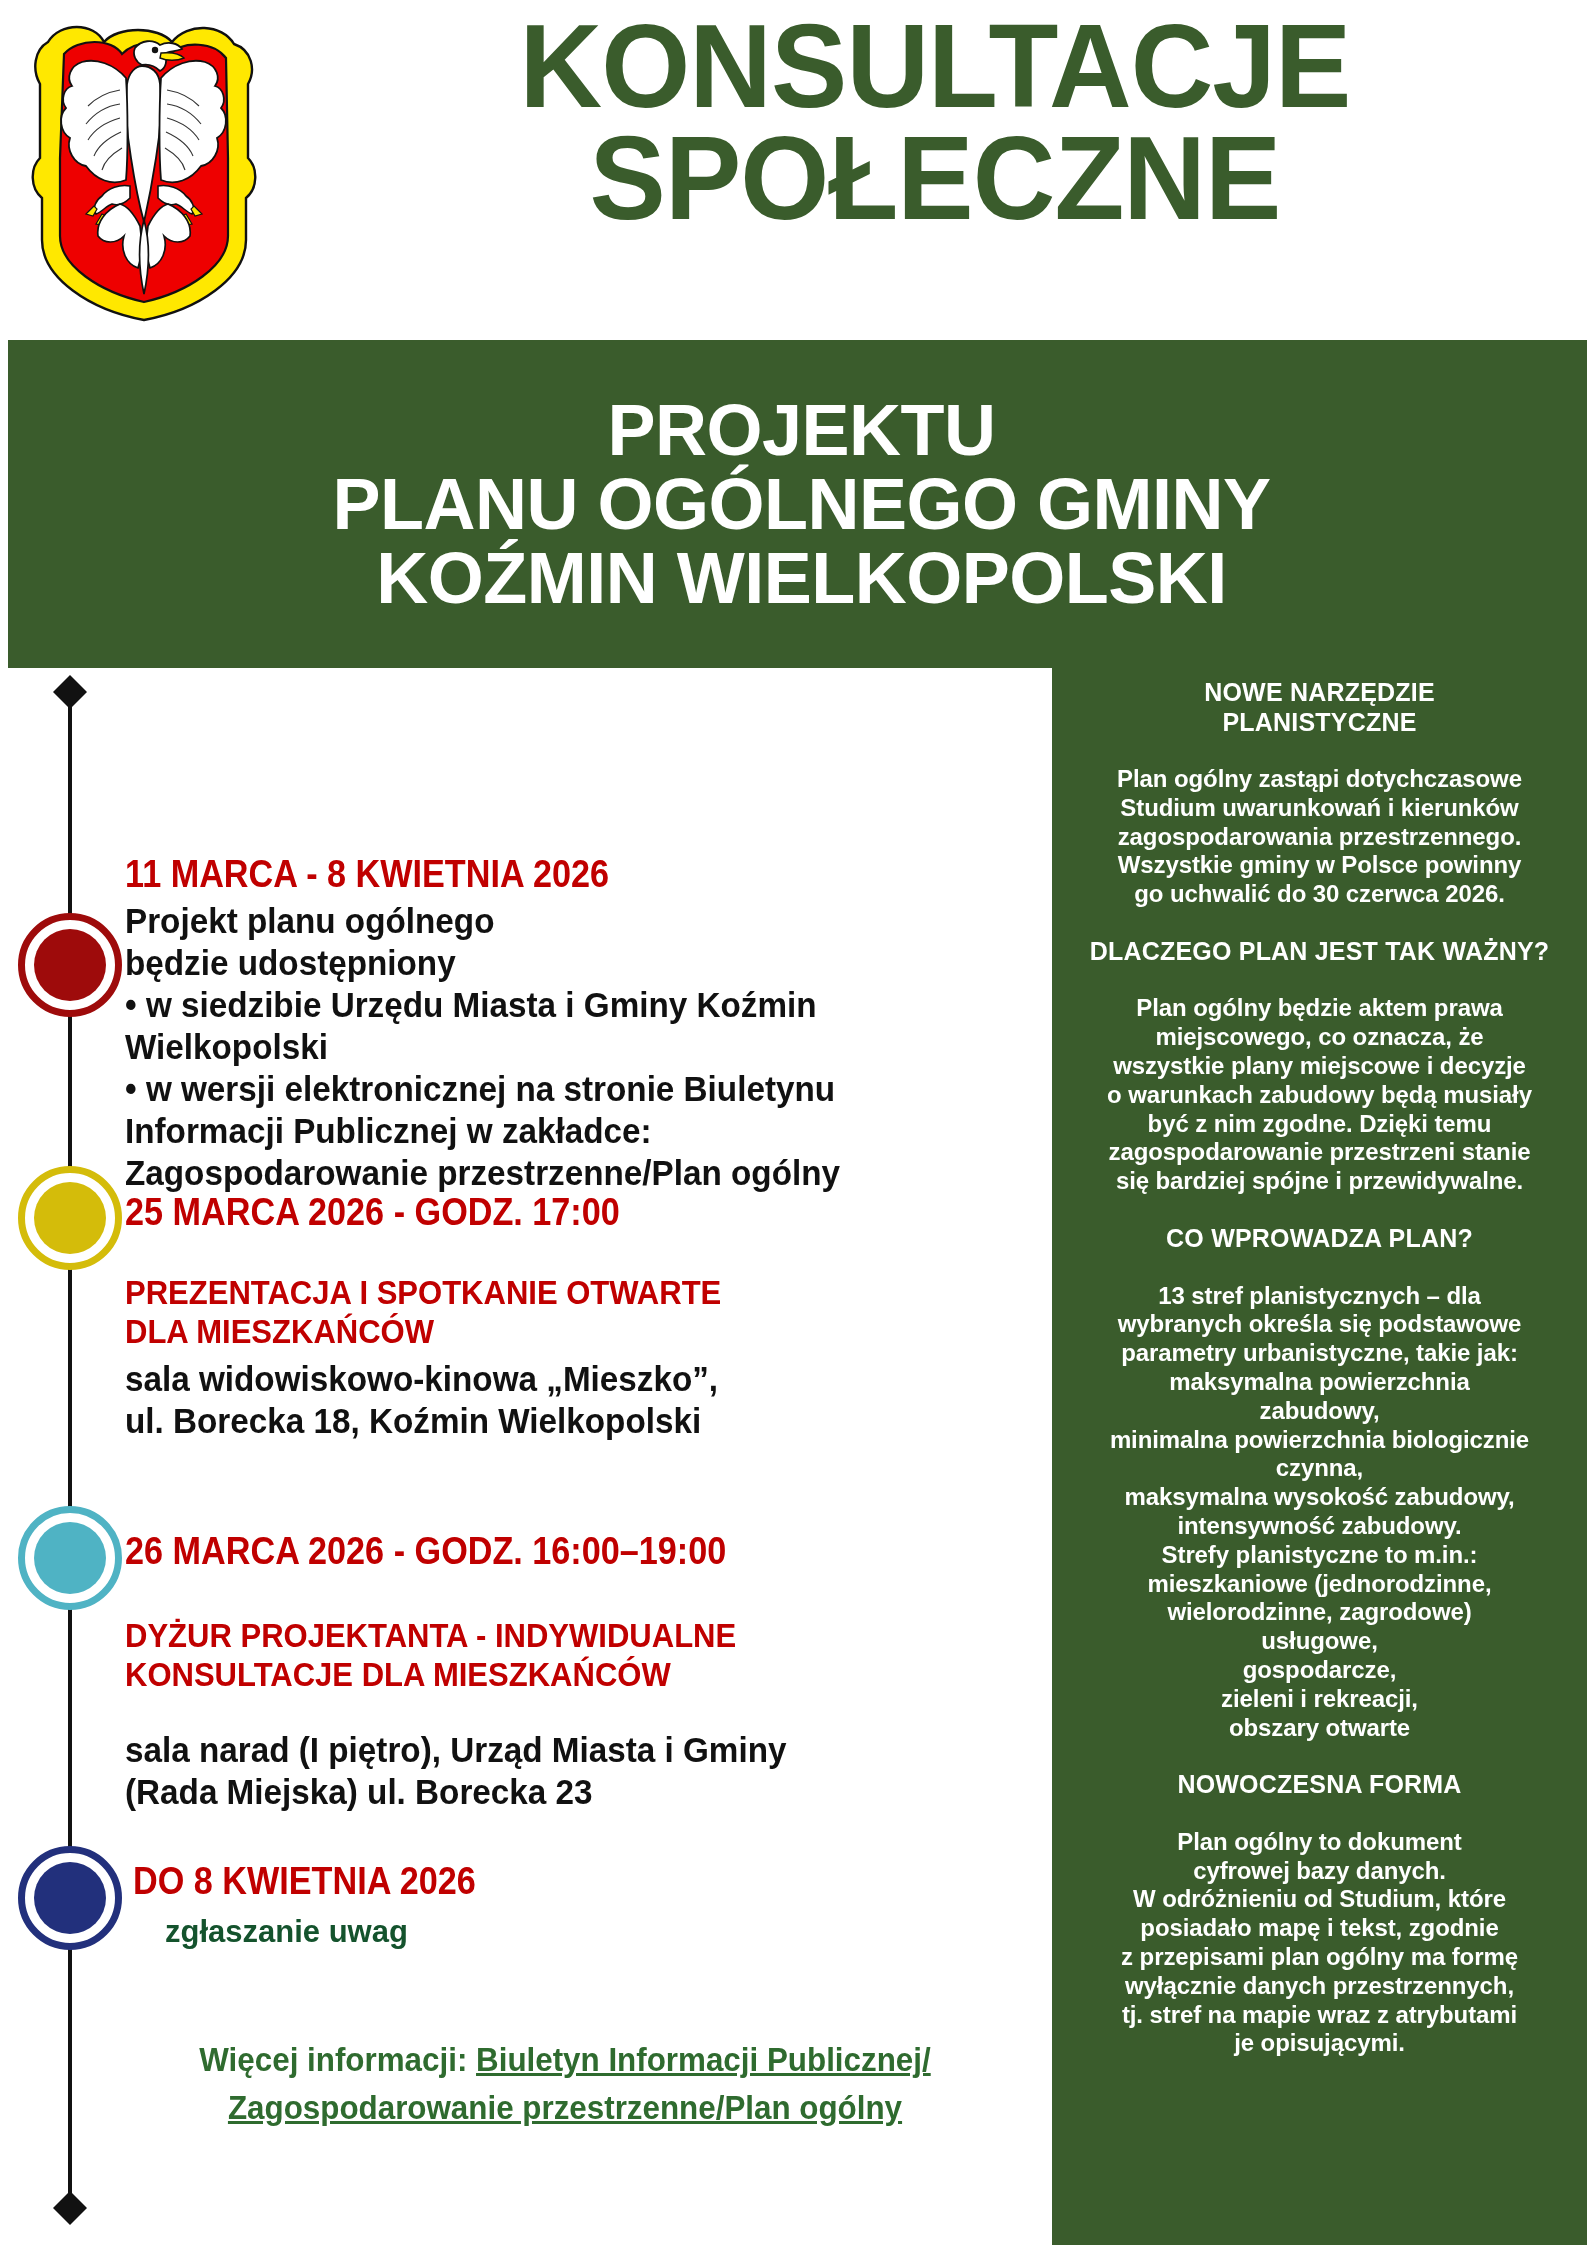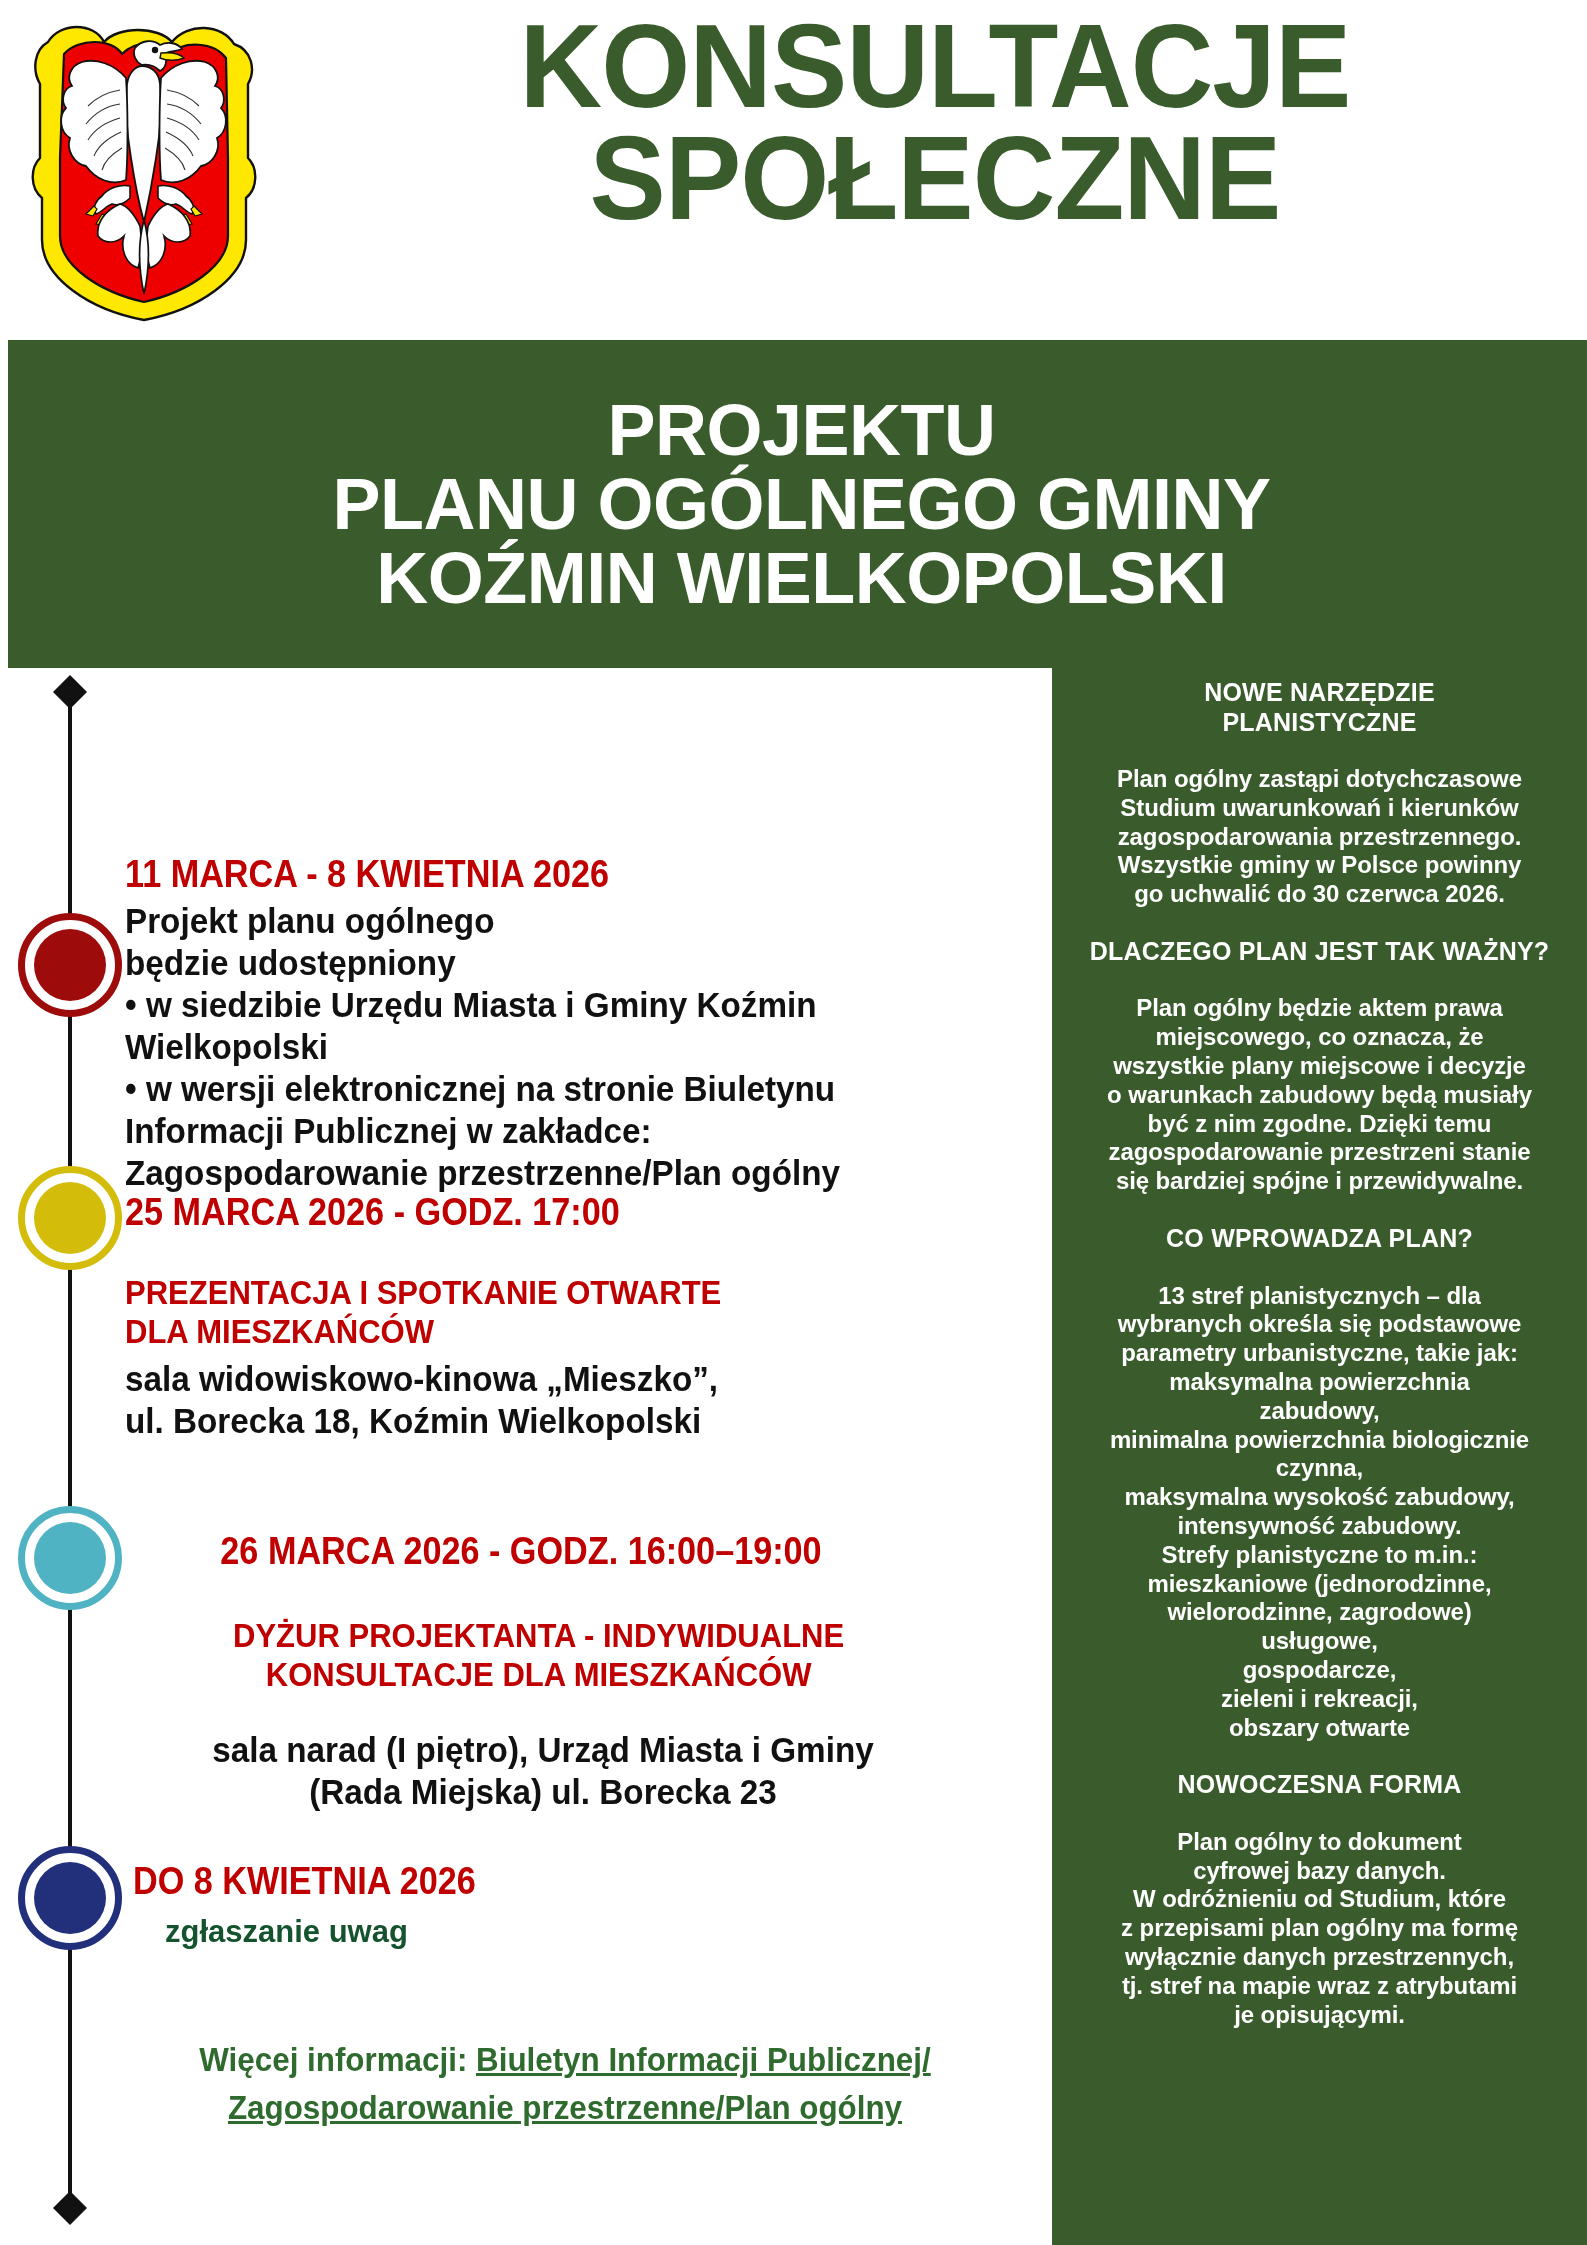--- a/index.html
+++ b/index.html
@@ -311,21 +311,21 @@
       </div>
       <div class="e-body" style="margin-top:6px;">
         <div>sala widowiskowo-kinowa „Mieszko”,</div>
         <div> ul. Borecka 18, Koźmin Wielkopolski</div>
       </div>
     </div>
 
     <div class="node" style="top:838px; border-color:#4fb3c4;">
       <div class="inner" style="background:#4fb3c4;"></div>
     </div>
-    <div class="entry" style="top:862px;text-align:center;">
+    <div class="entry" style="top:862px;">
       <div class="e-date">26 MARCA 2026 - GODZ. 16:00–19:00</div>
       <div class="e-head-red" style="margin-top:44px;">
         <div>DYŻUR PROJEKTANTA - INDYWIDUALNE</div>
         <div>KONSULTACJE DLA MIESZKAŃCÓW</div>
       </div>
       <div class="e-body" style="margin-top:34px;">
         <div>sala narad (I piętro), Urząd Miasta i Gminy</div>
         <div>(Rada Miejska) ul. Borecka 23</div>
       </div>
     </div>
@@ -406,20 +406,21 @@
     <div class="gap-md"></div>
 
     <div class="r-head">NOWOCZESNA FORMA</div>
 
     <div class="gap-md"></div>
 
     <div>
       <div class="r-body">Plan ogólny to dokument</div>
       <div class="r-body">cyfrowej bazy danych.</div>
       <div class="r-body">W odróżnieniu od Studium, które</div>
+      <div class="r-body">posiadało mapę i tekst, zgodnie</div>
       <div class="r-body">z przepisami plan ogólny ma formę</div>
       <div class="r-body">wyłącznie danych przestrzennych,</div>
       <div class="r-body">tj. stref na mapie wraz z atrybutami</div>
       <div class="r-body">je opisującymi.</div>
     </div>
   </div>
 
 </div>
 
 </body></html>

